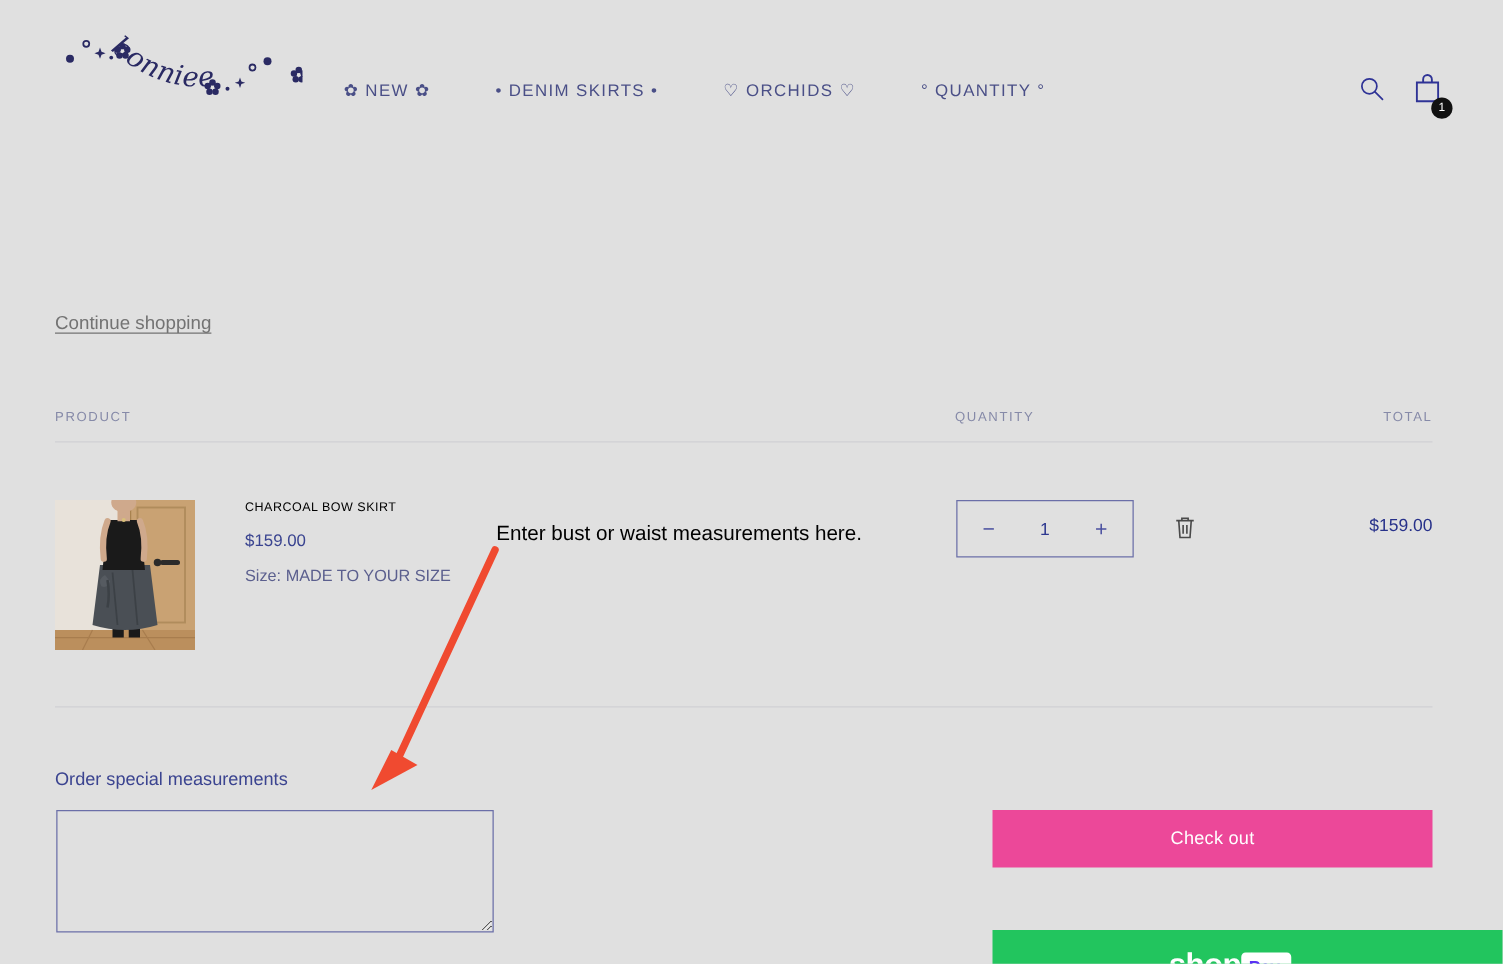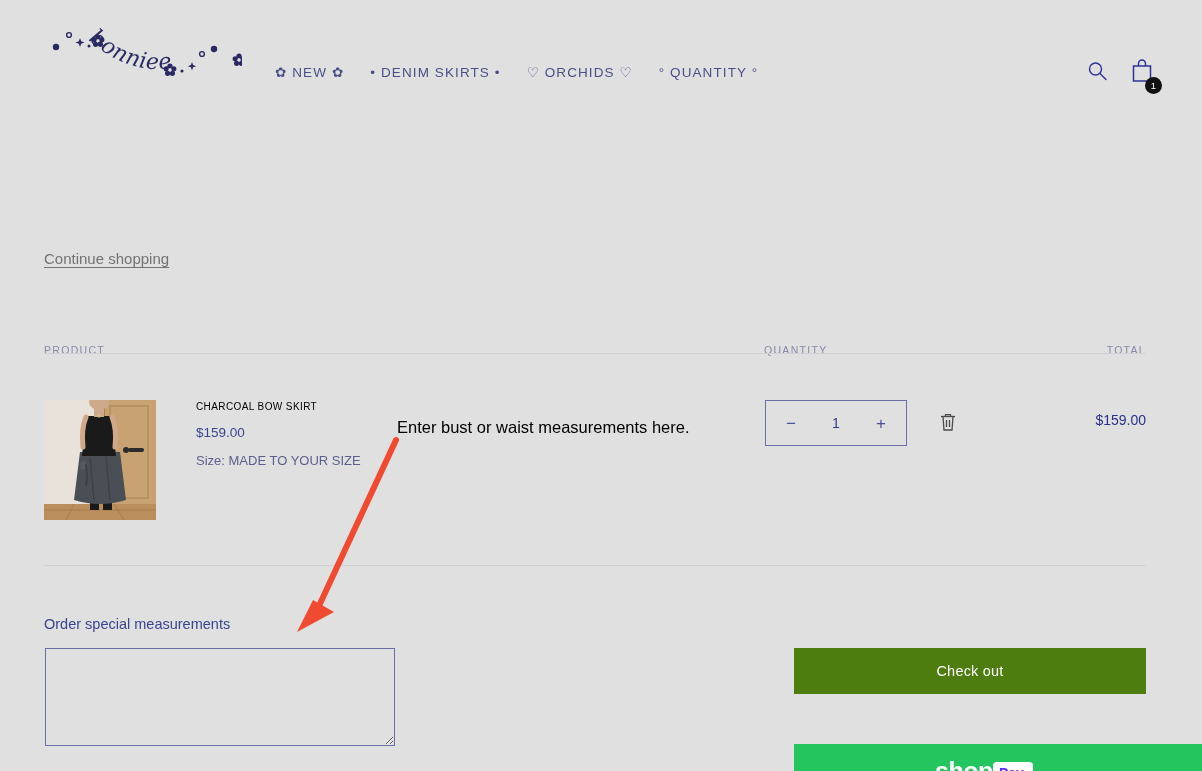--- a/index.html
+++ b/index.html
@@ -17,21 +17,21 @@
   .header {
     position: absolute; top: 0; left: 0; width: 1202px; height: 115px;
   }
   .logo-wrap {
     position: absolute; left: 42px; top: 8px; width: 200px; height: 80px;
   }
   .logo-svg { display: block; }
 
   .nav {
     position: absolute; left: 275px; top: 64px;
-    display: flex; align-items: center; gap: 26px;
+    display: flex; align-items: center; gap: 52px;
   }
   .nav-item {
     font-size: 13.5px;
     letter-spacing: 1.1px;
     color: #4a4f87;
     text-decoration: none;
     white-space: nowrap;
     cursor: pointer;
     font-family: "Liberation Sans", sans-serif;
   }
@@ -60,21 +60,21 @@
   }
   .continue-link {
     font-size: 15px; color: #737373; text-decoration: underline;
     text-underline-offset: 3px; cursor: pointer; padding-bottom: 4px;
   }
 
   .table-head {
     position: absolute; left: 44px; top: 328px; width: 1102px; height: 22px;
   }
   .th {
-    position: absolute; top: 16px;
+    position: absolute; top: 0;
     font-size: 10.5px; letter-spacing: 1.3px; color: #868aa8;
     text-transform: uppercase;
   }
   .th-product { left: 0; }
   .th-quantity { left: 720px; }
   .th-total { right: 0; }
 
   .rule {
     position: absolute; left: 44px; width: 1102px; height: 1px;
     background: #d0d0d4;
@@ -133,21 +133,21 @@
     border: 1px solid #6b6fa8; background: transparent;
     resize: both; outline: none;
     font-family: "Liberation Sans", sans-serif; font-size: 14px;
     color: #2d3890; padding: 8px;
   }
 
   
   .checkout-btn {
     position: absolute; left: 794px; top: 648px;
     width: 352px; height: 46px;
-    background: #4d7c0f; color: #fff; border: none; cursor: pointer;
+    background: #ec4899; color: #fff; border: none; cursor: pointer;
     font-size: 14.5px; font-family: "Liberation Sans", sans-serif;
     letter-spacing: .2px;
   }
   .shoppay-btn {
     position: absolute; left: 794px; top: 744px;
     width: 412px; height: 56px;
     background: #22c55e; border: none; cursor: pointer;
     display: flex; align-items: center; justify-content: center;
   }
 

